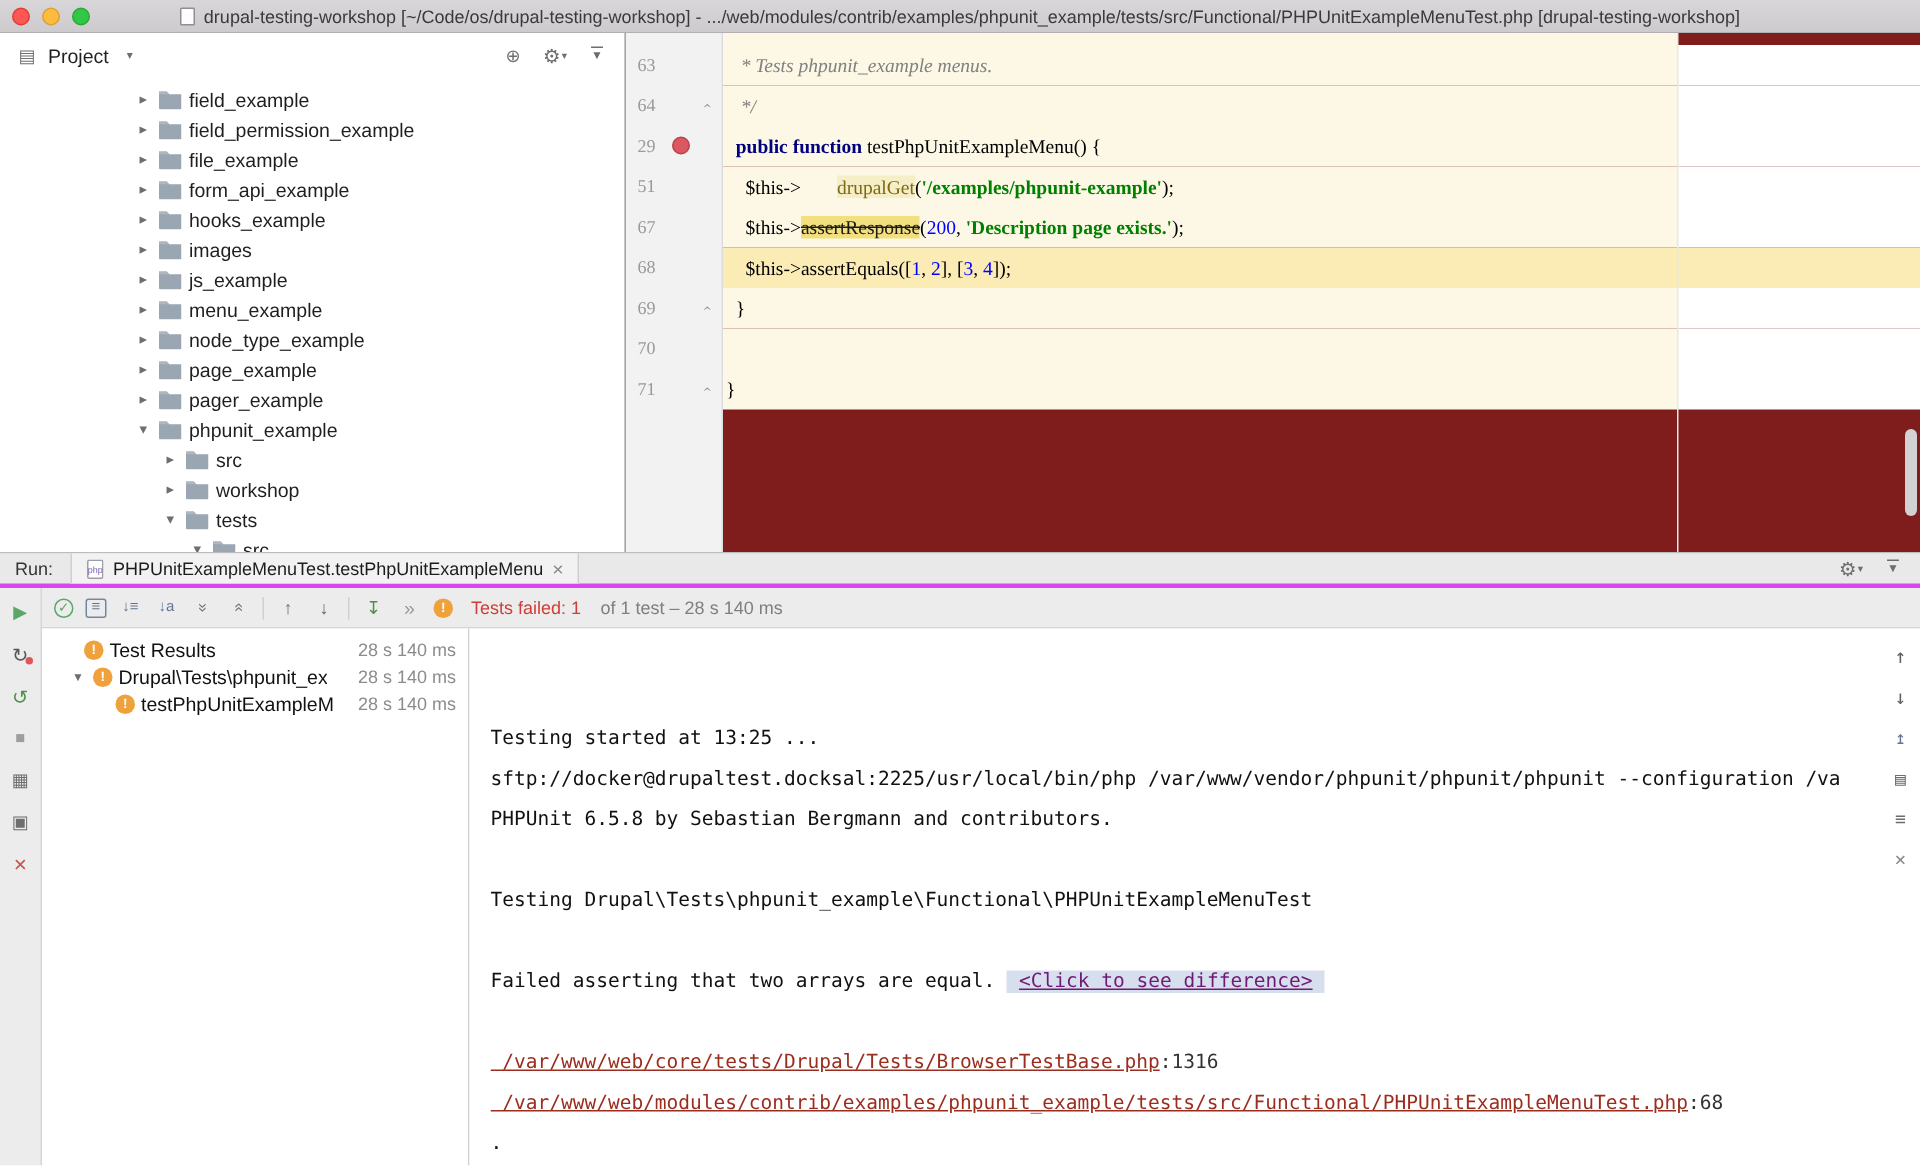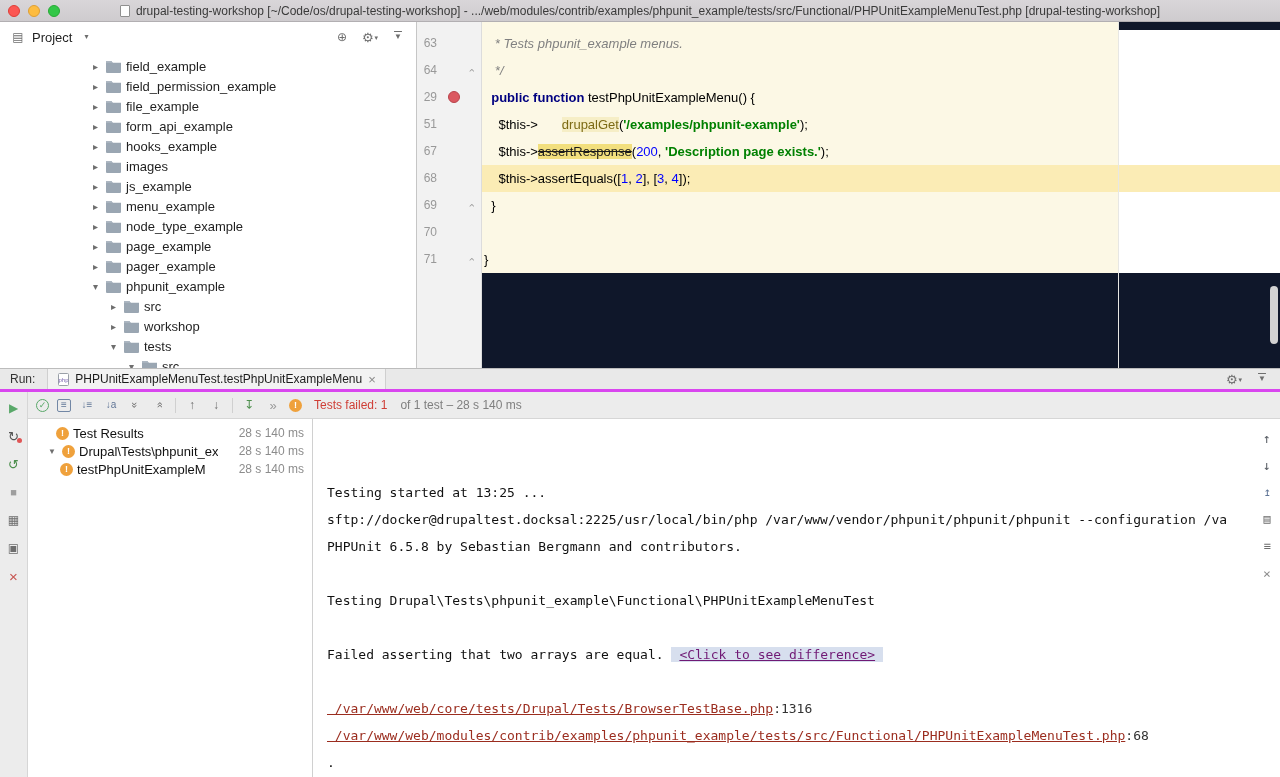--- a/index.html
+++ b/index.html
@@ -28,21 +28,21 @@
   .project-title{font-weight:normal;}
   .ph-spacer{flex:1;}
   .iconrow{display:flex;align-items:center;gap:12px;}
   .tree{flex:1;overflow:hidden;padding-top:4px;}
   .tree-row{height:20px;display:flex;align-items:center;gap:5px;white-space:nowrap;cursor:default;}
   .chev{width:11px;color:#6e6e6e;font-size:10px;text-align:center;flex:0 0 11px;}
   .tree-folder{display:inline-flex;flex:0 0 15px;}
   .tree-label{color:#1f1f1f;}
 
   
-  .editor{flex:1;position:relative;background:#0f172a;overflow:hidden;font-family:Liberation Sans, sans-serif;font-size:13px;}
+  .editor{flex:1;position:relative;background:#7f1d1d;overflow:hidden;font-family:Liberation Serif, serif;font-size:13px;}
   .editor::before{content:"";position:absolute;left:0;top:0;bottom:0;width:64px;background:#f2f2f2;border-right:1px solid #dcdcdc;}
   .editor-rows{position:relative;z-index:1;padding-top:8px;}
   .pad-cream{height:8px;margin-top:-8px;margin-left:65px;width:636px;background:#fcf8e5;}
   .line{display:flex;height:27px;line-height:27px;}
   .gutter-cell{flex:0 0 65px;position:relative;color:#999;font-size:12px;}
   .gnum{position:absolute;right:45px;top:0;}
   .redball{position:absolute;left:31px;top:7px;width:12px;height:12px;border-radius:50%;background:#db5860;border:1px solid #b8434b;}
   .foldmark{position:absolute;left:49px;top:8px;width:11px;height:11px;color:#9a9a9a;font-size:11px;line-height:11px;display:inline-block;transform:rotate(-90deg);text-align:center;}
   .code-cell{flex:1;padding-left:2px;white-space:pre;color:#000;}
   .line.m .code-cell{background:linear-gradient(to right,#fcf8e5 0 636px,#ffffff 636px);}
@@ -418,21 +418,21 @@
                 <span class="ball"></span>
                 <span class="ttlabel">Test Results</span>
                 <span class="tttime">28 s 140 ms</span>
               </div>
               <div class="ttrow" style="padding-left: 20px;">
                 <span class="ttarrow">▼</span>
                 <span class="ball"></span>
                 <span class="ttlabel">Drupal\Tests\phpunit_ex</span>
                 <span class="tttime">28 s 140 ms</span>
               </div>
-              <div class="ttrow" style="padding-left: 32px;">
+              <div class="ttrow" style="padding-left: 49px;">
                 <span class="ball"></span>
                 <span class="ttlabel">testPhpUnitExampleM</span>
                 <span class="tttime">28 s 140 ms</span>
               </div>
             </div>
           <div class="console">
             <div id="console-lines"><div class="cline">Testing started at 13:25 ...</div><div class="cline">sftp://docker@drupaltest.docksal:2225/usr/local/bin/php /var/www/vendor/phpunit/phpunit/phpunit --configuration /va</div><div class="cline">PHPUnit 6.5.8 by Sebastian Bergmann and contributors.</div><div class="cline">&nbsp;</div><div class="cline">Testing Drupal\Tests\phpunit_example\Functional\PHPUnitExampleMenuTest</div><div class="cline">&nbsp;</div><div class="cline"><span>Failed asserting that two arrays are equal. </span><span class="diff-link">&lt;Click to see difference&gt;</span></div><div class="cline">&nbsp;</div><div class="cline"><span class="file-link"> /var/www/web/core/tests/Drupal/Tests/BrowserTestBase.php</span><span class="file-line">:1316</span></div><div class="cline"><span class="file-link"> /var/www/web/modules/contrib/examples/phpunit_example/tests/src/Functional/PHPUnitExampleMenuTest.php</span><span class="file-line">:68</span></div><div class="cline">.</div></div>
             <div class="console-icons"><span class="ico ico-up-stack" style="color: rgb(90, 95, 102); font-size: 13px;">↑</span><span class="ico ico-down-stack" style="color: rgb(90, 95, 102); font-size: 13px;">↓</span><span class="ico ico-export-console" style="color: rgb(96, 117, 150); font-size: 12px;">↥</span><span class="ico ico-print" style="font-size: 12px;">▤</span><span class="ico ico-soft-wrap" style="font-size: 12px;">≡</span><span class="ico ico-clear-console" style="color: rgb(138, 138, 138); font-size: 13px;">×</span></div>
           </div>
         </div>

